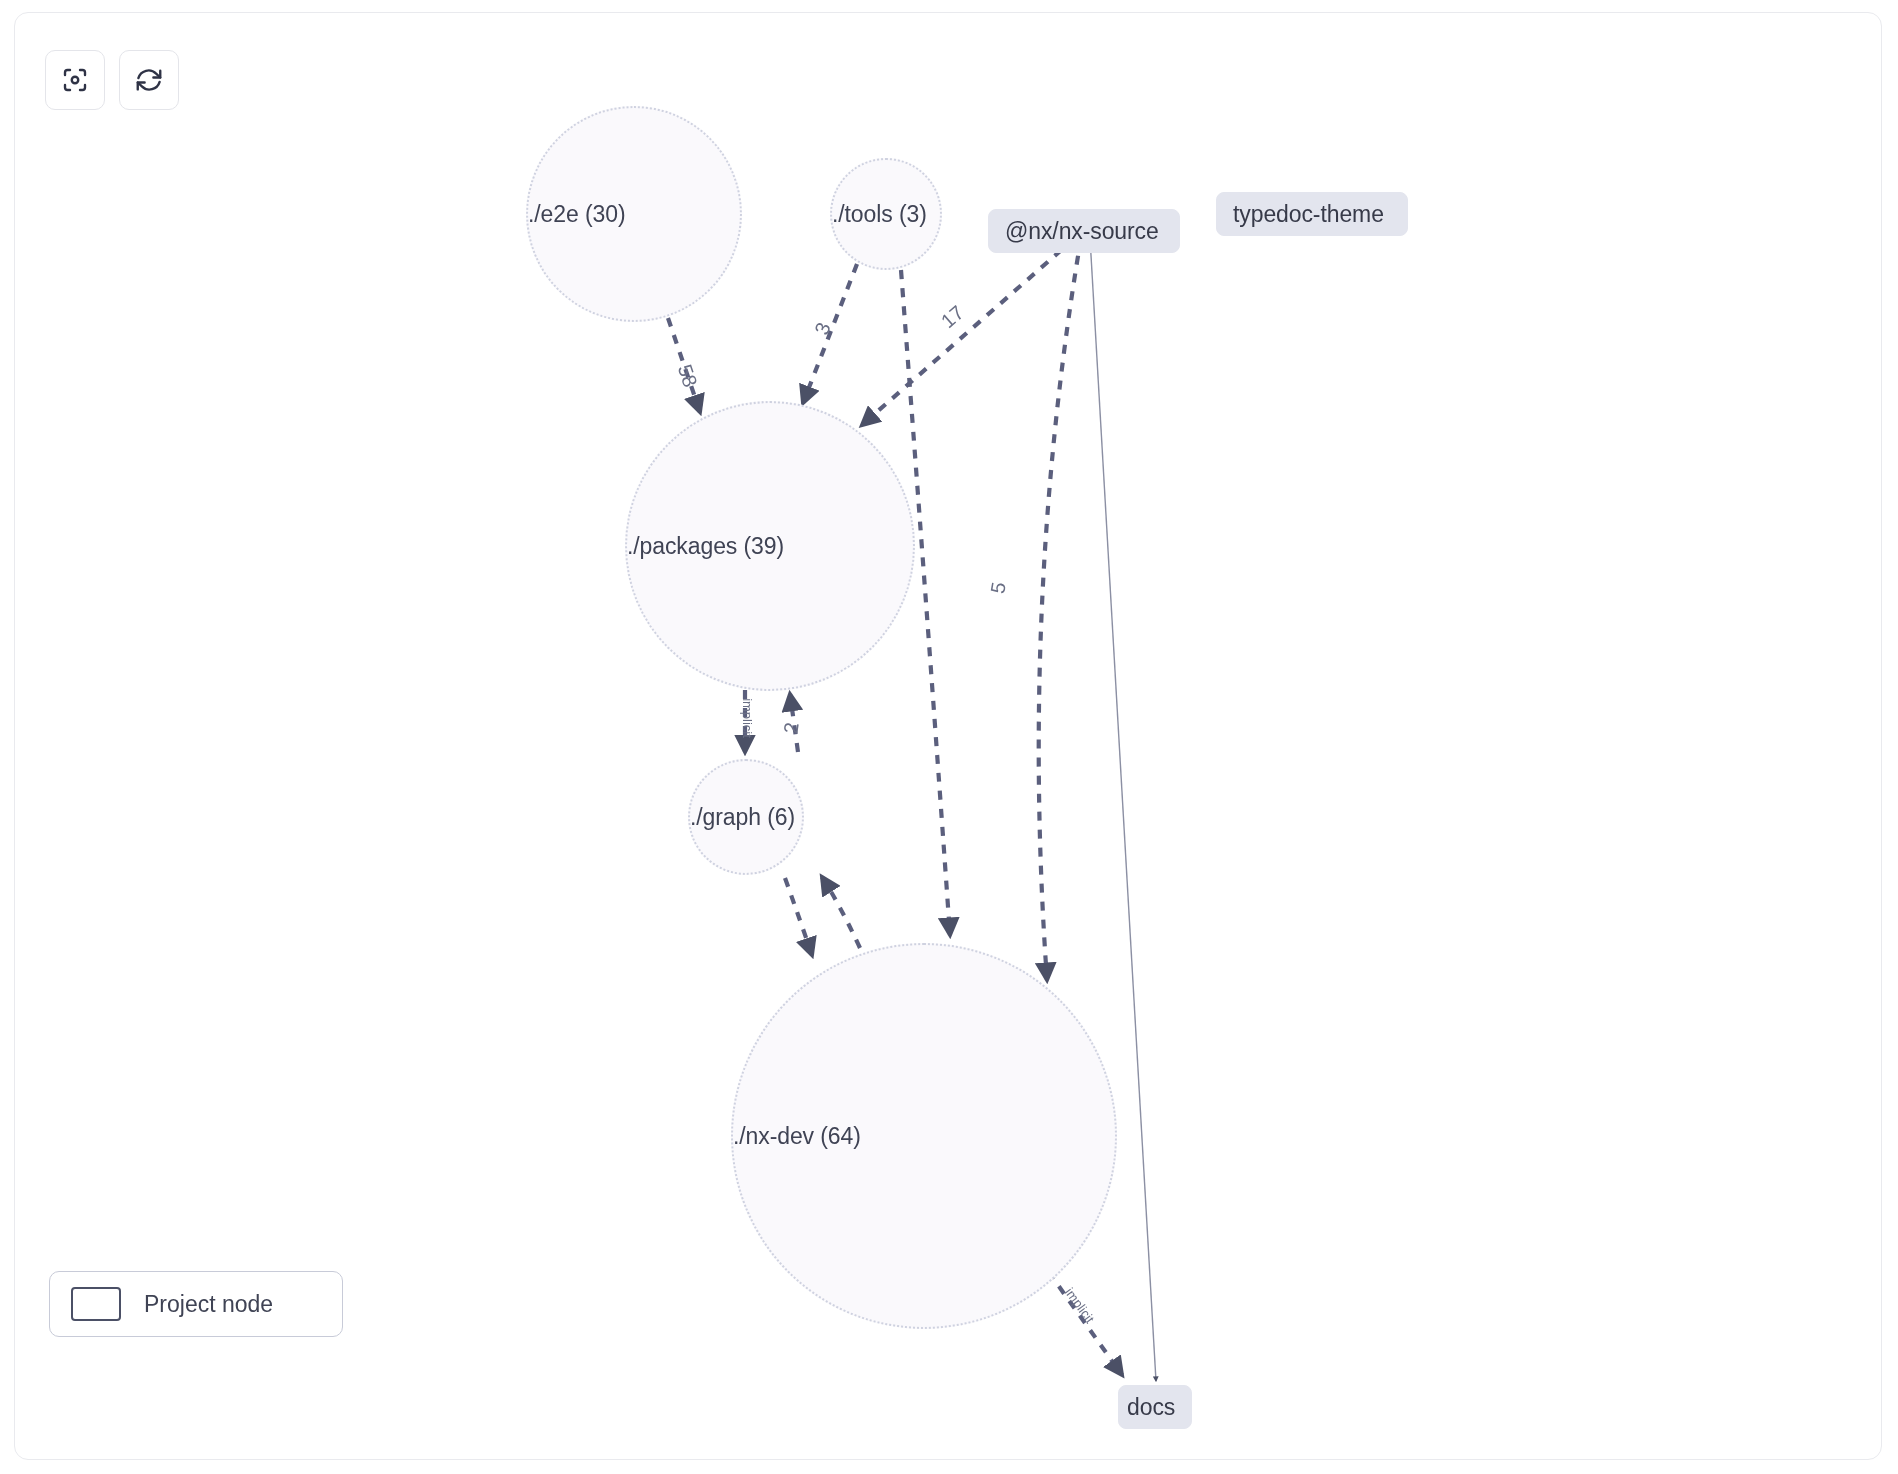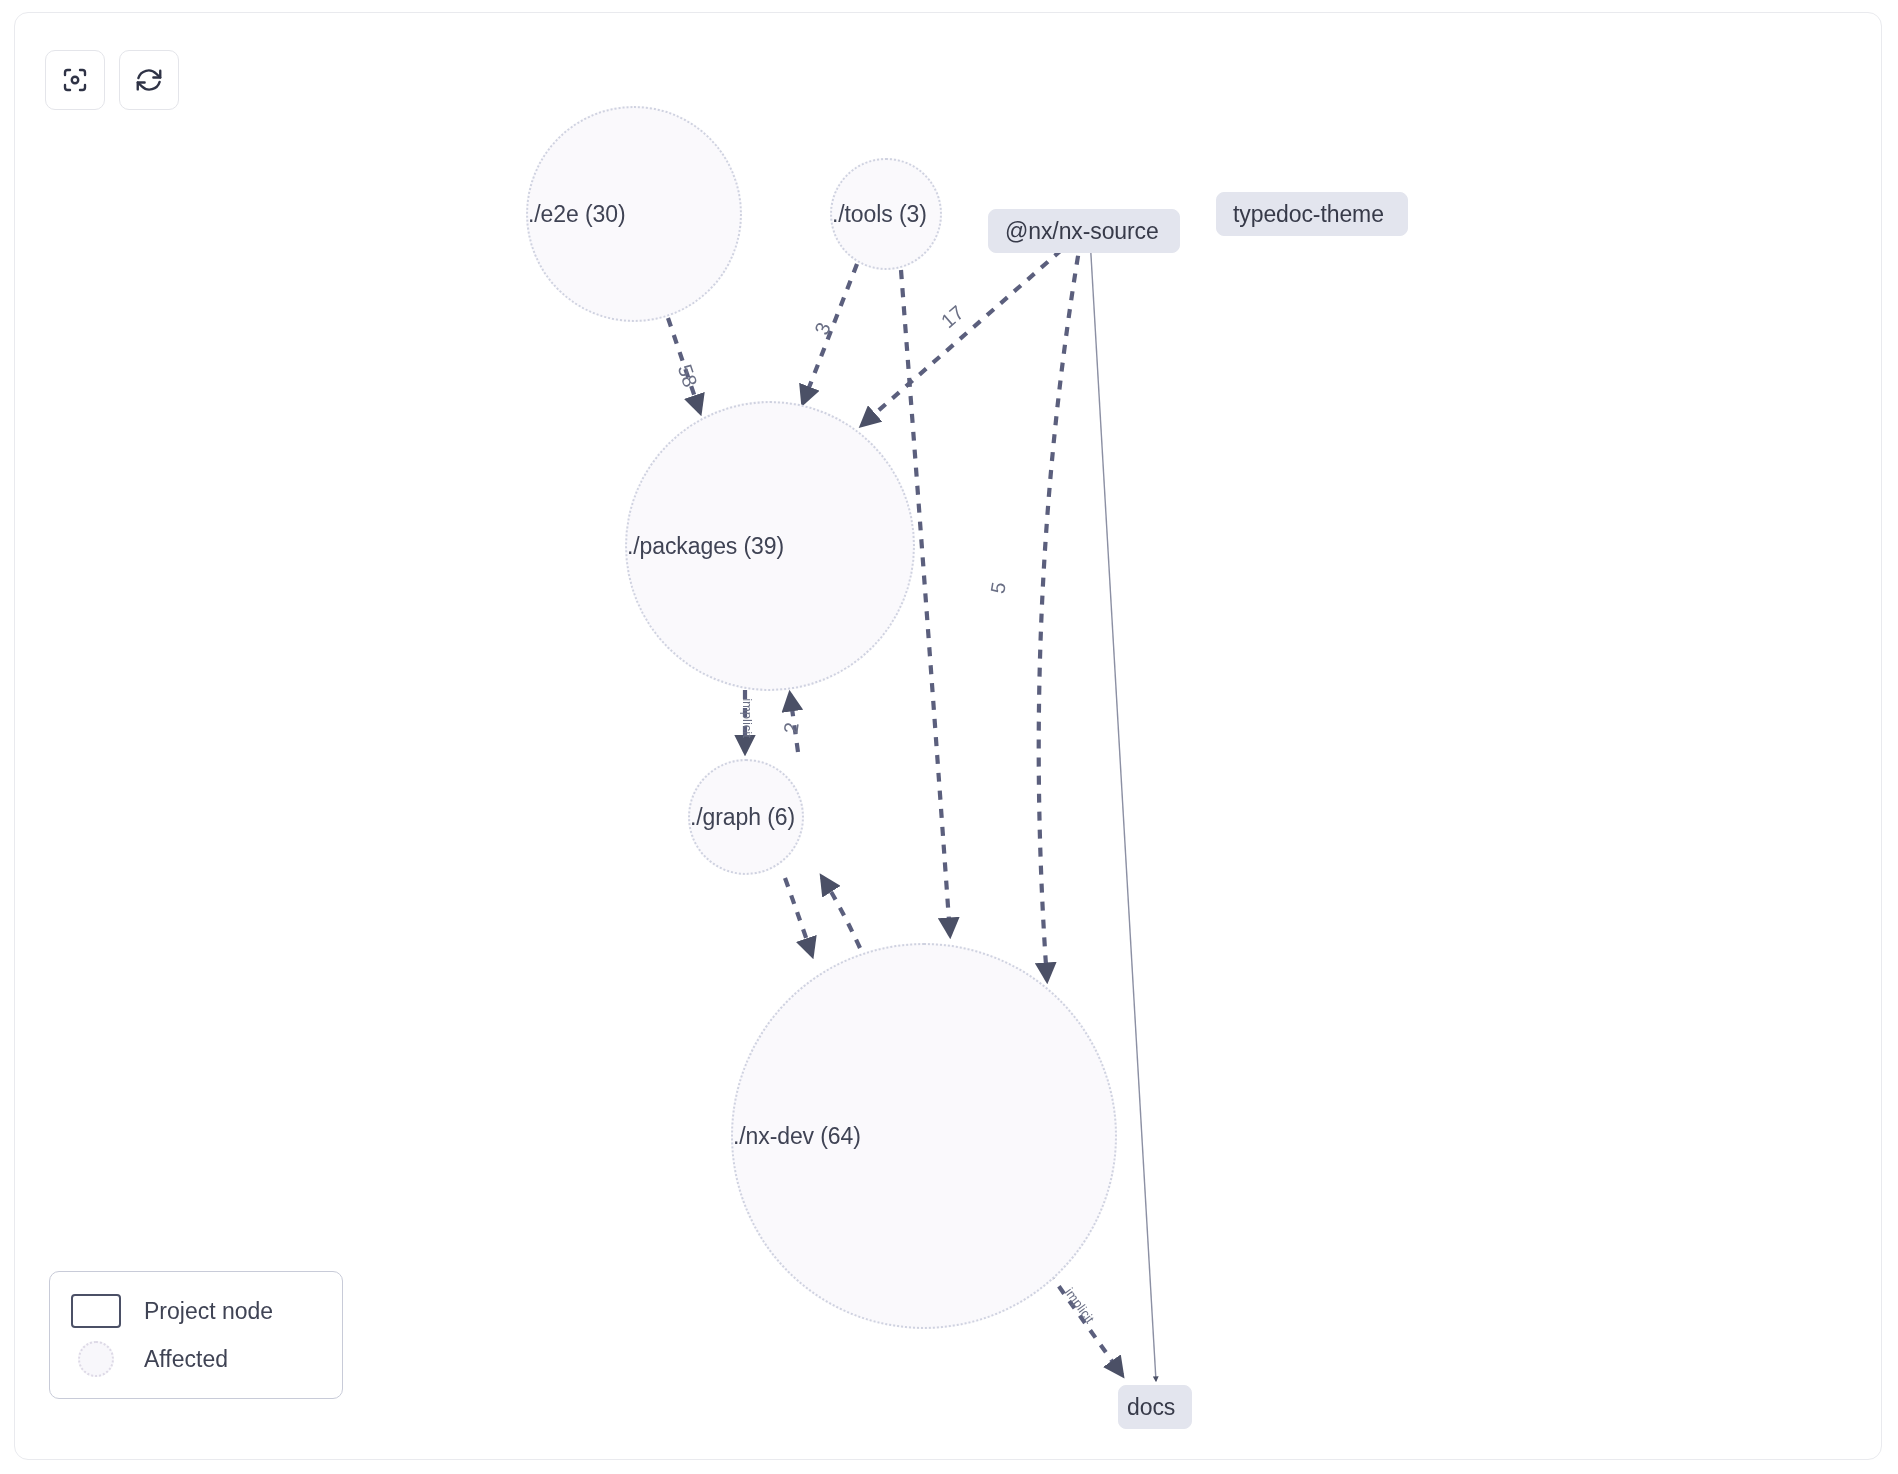--- a/index.html
+++ b/index.html
@@ -91,21 +91,21 @@
 
   
   .legend {
     position: absolute;
     left: 49px;
     top: 1271px;
     width: 294px;
     border: 1px solid #c8cbd8;
     border-radius: 10px;
     background: #ffffff;
-    padding: 15px 18px;
+    padding: 8px 18px;
     box-sizing: border-box;
     z-index: 30;
   }
   .legend-row {
     display: flex;
     align-items: center;
     height: 48px;
   }
   .legend-swatch {
     width: 56px;
@@ -251,21 +251,15 @@
     <span class="node-label">docs</span>
   </div>
 
   <div class="legend">
     <div class="legend-row">
       <span class="legend-swatch">
         <span class="sw-project"></span>
       </span>
       <span class="legend-label">Project node</span>
     </div>
-    <div class="legend-row">
-      <span class="legend-swatch">
-        <span class="sw-affected"></span>
-      </span>
-      <span class="legend-label">Affected</span>
-    </div>
   </div>
 
 </div>
 
 </body></html>

